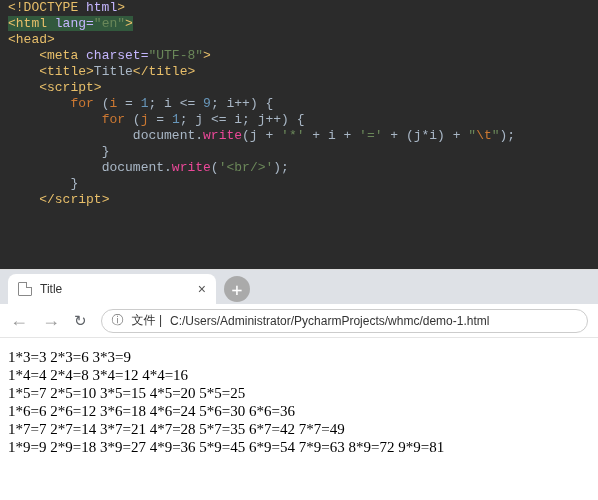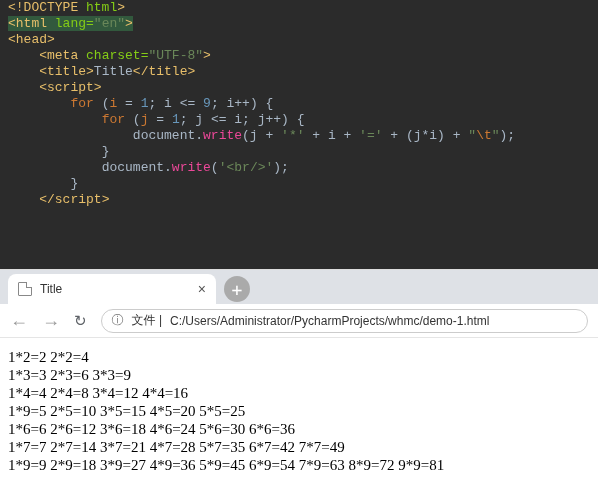--- a/index.html
+++ b/index.html
@@ -10,21 +10,21 @@
     color: #a9b7c6;
     font-size: 13px;
     line-height: 16px;
     padding: 0;
     height: 269px;
     position: relative;
     overflow: hidden;
   }
   .editor pre { white-space: pre; font-family: Consolas, "Courier New", monospace; padding-left: 8px; }
   .tag { color: #e8bf6a; }
-  .attr-name { color: #84cc16; text-align: center; }
+  .attr-name { color: #c4b5fd; text-align: center; }
   .attr-val { color: #6a8759; }
   .kw { color: #cc7832; font-family: Liberation Mono, monospace; }
   .num { color: #6897bb; }
   .str { color: #6a8759; }
   .fn { color: #ec4899; }
   .escape { color: #cc7832; }
   .punct { color: #a9b7c6; }
   .html-highlight { background: #32593d; display: inline; }
   
   .browser {
@@ -128,21 +128,20 @@
     <span class="navarrow">←</span>
     <span class="navarrow">→</span>
     <span class="reload">↻</span>
     <div class="omnibox">
       <span class="info">ⓘ</span>
       <span>文件 |</span>
       <span>C:/Users/Administrator/PycharmProjects/whmc/demo-1.html</span>
     </div>
   </div>
   <div class="page" id="page-output">
-      <div>1*2=2 2*2=4</div>
       <div>1*3=3 2*3=6 3*3=9</div>
       <div>1*4=4 2*4=8 3*4=12 4*4=16</div>
-      <div>1*9=5 2*5=10 3*5=15 4*5=20 5*5=25</div>
+      <div>1*5=7 2*5=10 3*5=15 4*5=20 5*5=25</div>
       <div>1*6=6 2*6=12 3*6=18 4*6=24 5*6=30 6*6=36</div>
       <div>1*7=7 2*7=14 3*7=21 4*7=28 5*7=35 6*7=42 7*7=49</div>
       <div>1*9=9 2*9=18 3*9=27 4*9=36 5*9=45 6*9=54 7*9=63 8*9=72 9*9=81</div>
     </div>
 </div>
 
 </body></html>

